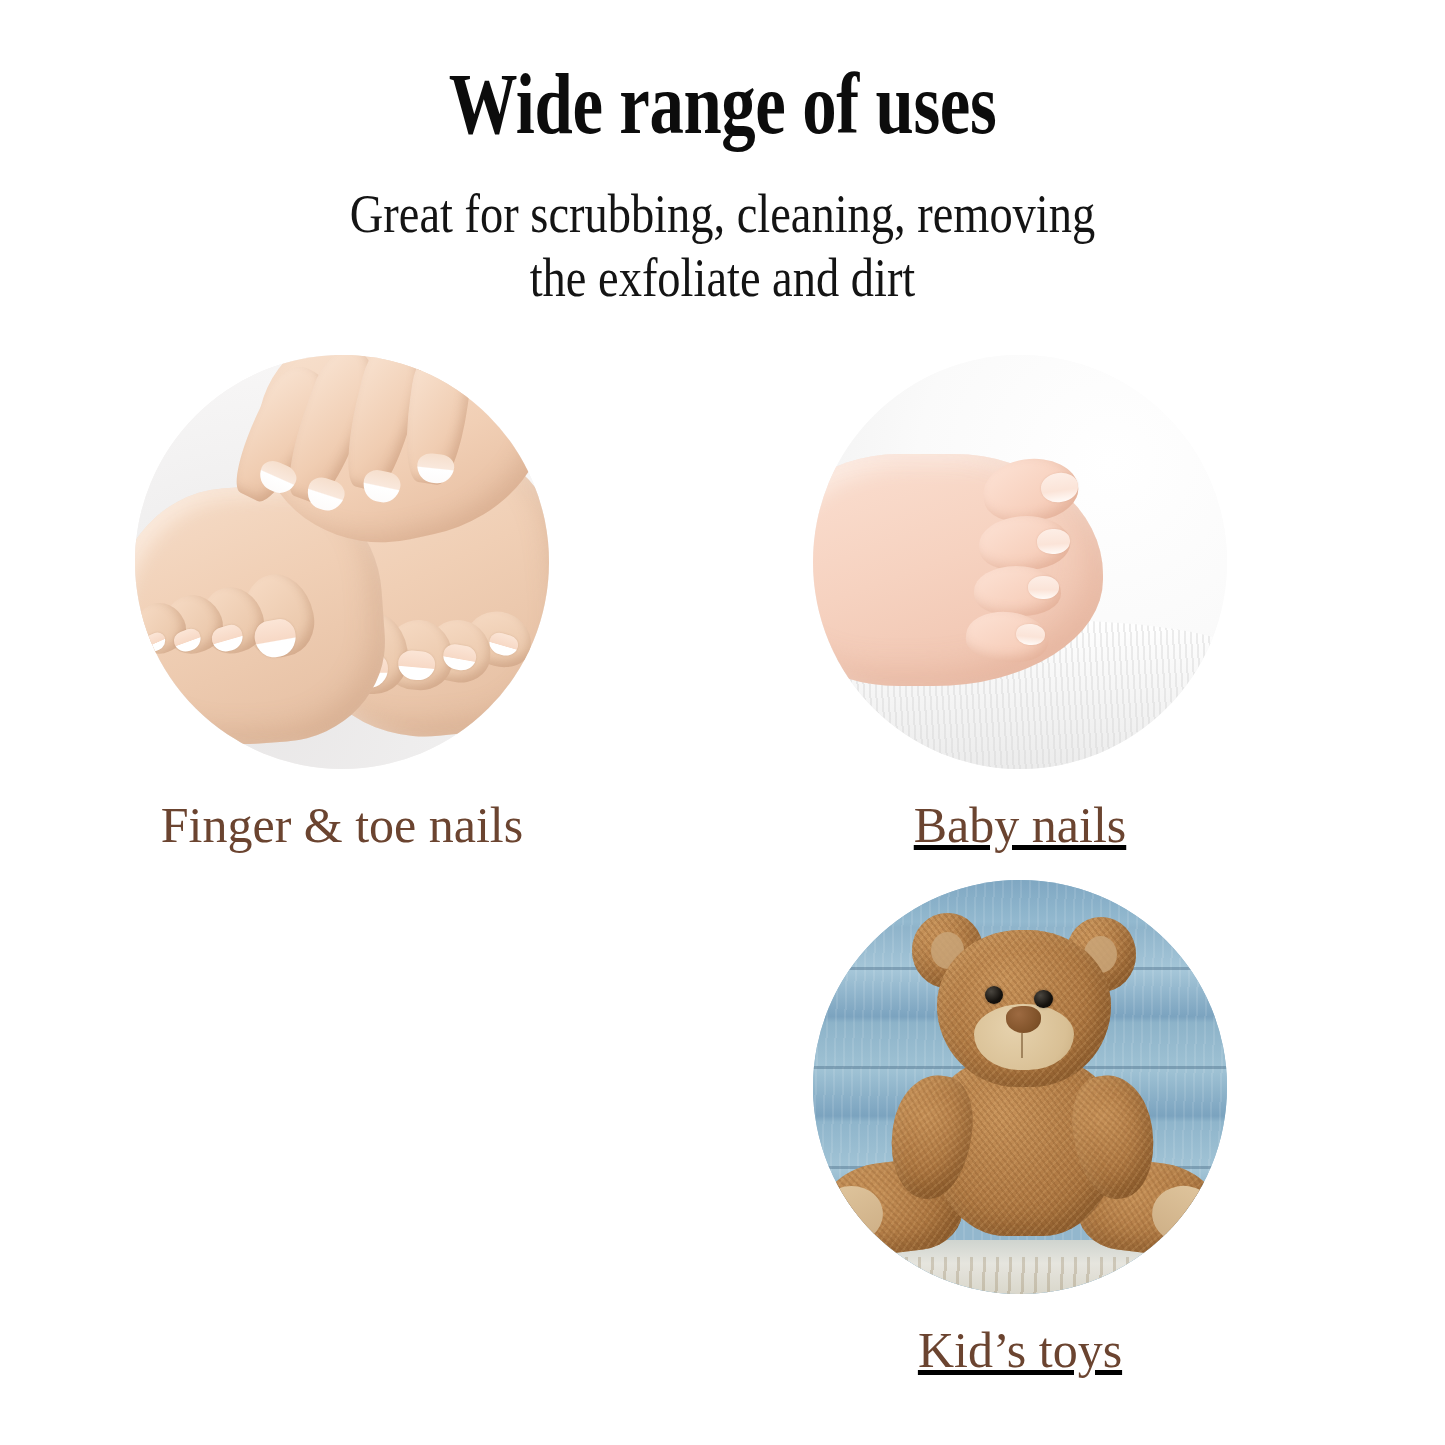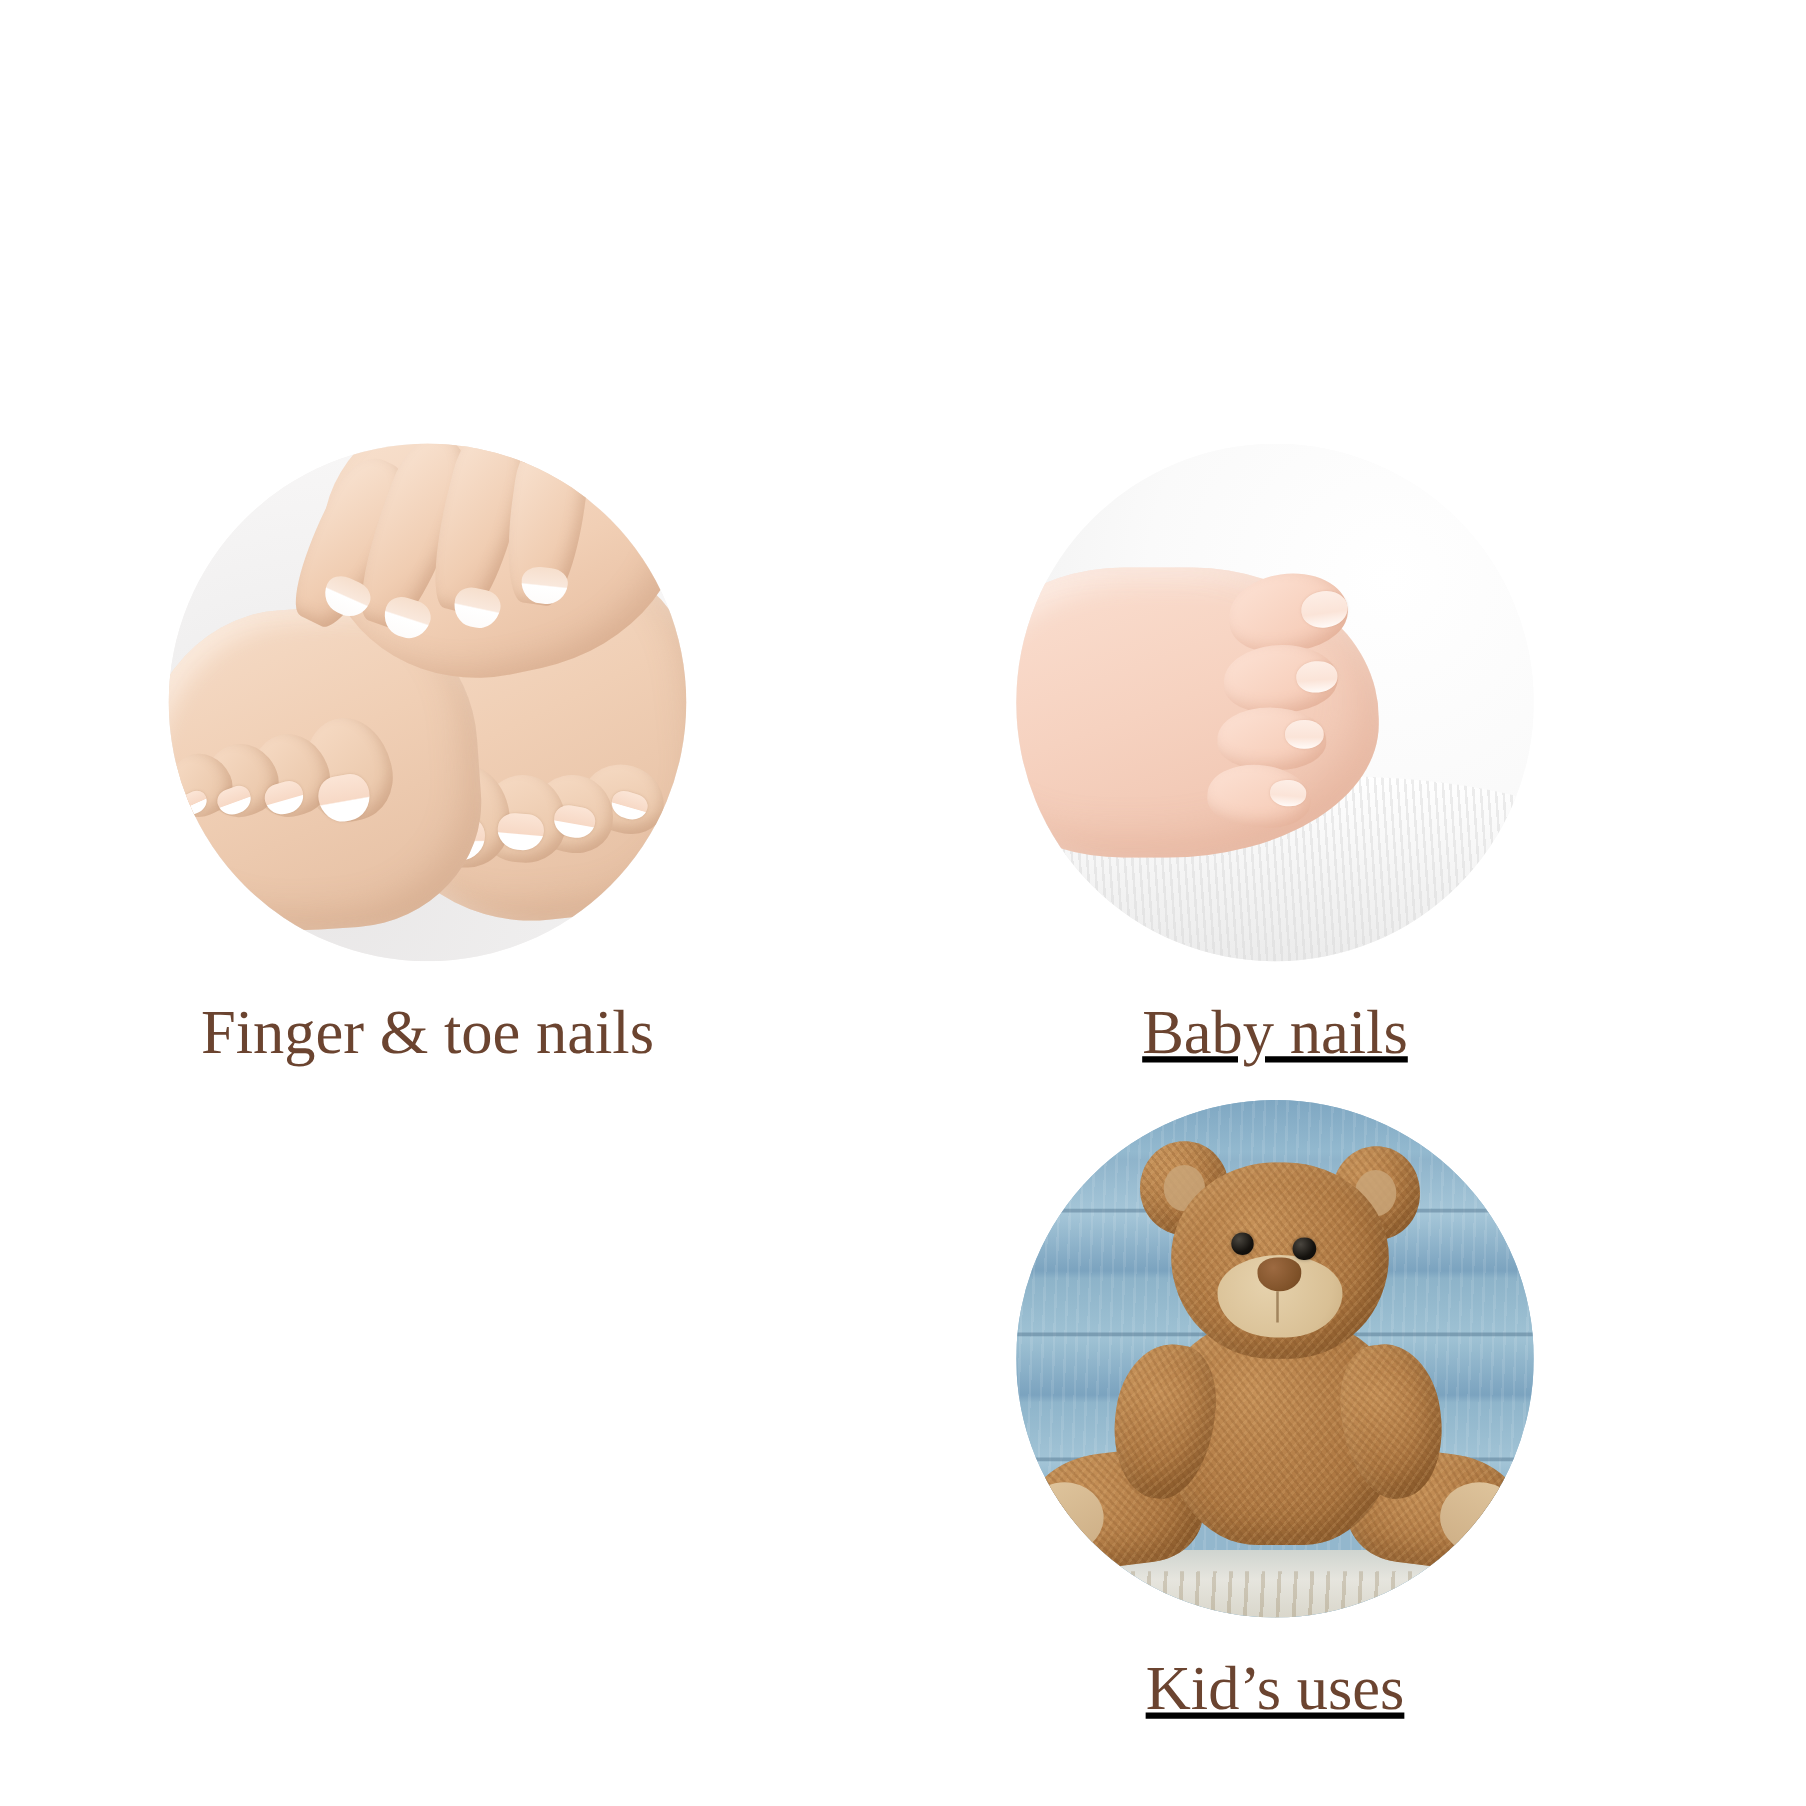--- a/index.html
+++ b/index.html
@@ -341,20 +341,27 @@
     box-shadow: 0 0 3px rgba(0,0,0,0.35);
   }
   .s-teddy .eye-l { left: 41.5%; top: 25.5%; }
   .s-teddy .eye-r { left: 53.5%; top: 26.5%; }
 </style>
 </head>
 <body>
 
 <div class="page">
 
+  <div class="header">
+    <h1 class="title">Wide range of uses</h1>
+    <p class="subtitle">
+      <span class="sub-line">Great for scrubbing, cleaning, removing</span>
+      <span class="sub-line">the exfoliate and dirt</span>
+    </p>
+  </div>
 
   <div class="grid">
 
     <div class="row">
 
       <div class="cell col-left">
         <div class="circle">
           <div class="scene s-feet">
             <div class="backdrop"></div>
 
@@ -443,18 +450,18 @@
             <div class="fur arm-r" style="position:absolute;"></div>
 
             <div class="fur head" style="position:absolute;"></div>
             <div class="muzzle"></div>
             <div class="nose"></div>
             <div class="mouth"></div>
             <div class="eye eye-l"></div>
             <div class="eye eye-r"></div>
           </div>
         </div>
-        <div class="caption">Kid’s uses</div>
+        <div class="caption">Kid’s toys</div>
       </div>
     </div>
 
   </div>
 </div>
 
 </body></html>

